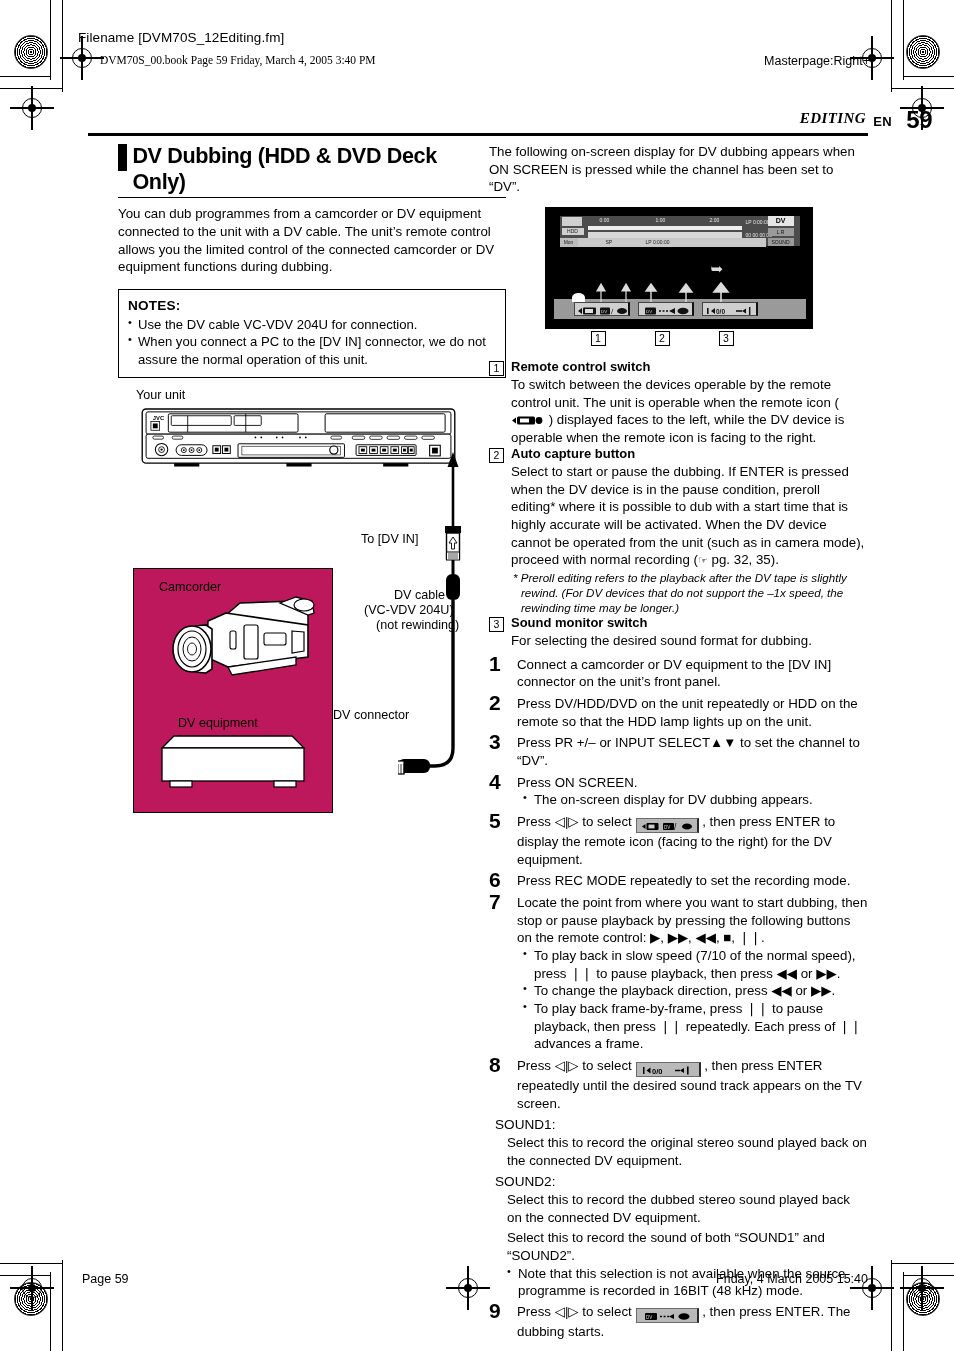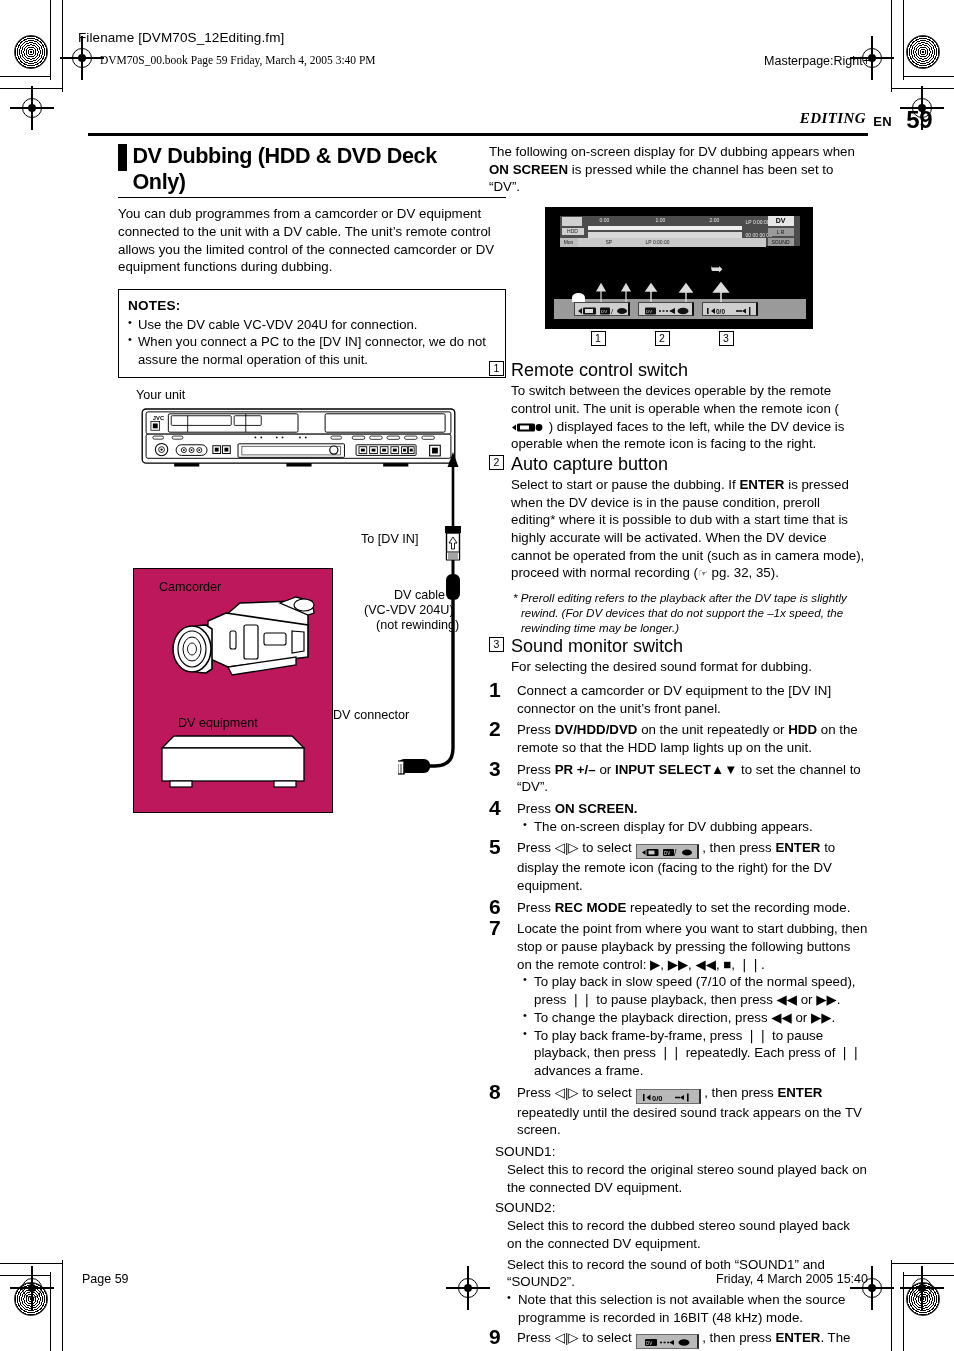--- a/index.html
+++ b/index.html
@@ -124,46 +124,46 @@
     position:absolute; width:15px; height:15px; border:1.2px solid #000;
     font-size:10.5px; text-align:center; line-height:13px; background:#fff;
   }
 
   .numlist { margin-top:6px; }
   .nitem { position:relative; padding-left:22px; margin-bottom:0px; }
   .nbox {
     position:absolute; left:0; top:2px; width:15px; height:15px;
     border:1.2px solid #000; font-size:10.5px; text-align:center; line-height:13px;
   }
-  .nhead { font-weight:normal; font-size:18px; line-height:1.3; }
+  .nhead { font-weight:bold; font-size:13px; line-height:1.3; }
   .nbody { font-size:13.3px; line-height:1.325; }
   .foot-note {
     font-size:11.6px; font-style:italic; line-height:1.3; padding-left:10px;
-    text-indent:-8px; margin-top:8px;
+    text-indent:-8px; margin-top:1px;
   }
 
   
   .steps { margin-top:6px; }
   .step { position:relative; padding-left:28px; margin-bottom:4px; }
   .stepnum {
     position:absolute; left:0; top:-4px;
     font-size:21px; font-weight:bold; letter-spacing:-1px;
   }
   .steptext { font-size:13.3px; line-height:1.33; }
   .substep {
     position:relative; padding-left:11px; font-size:13.3px; line-height:1.33;
     margin-left:6px;
   }
   .substep::before { content:"\2022"; position:absolute; left:0; top:-1px; font-size:11px; }
 
   .sndblock { margin:3px 0 3px 6px; font-size:13.3px; line-height:1.33; }
   .sndlabel { font-size:13.6px; }
   .snddesc { padding-left:12px; }
 
-  b, .b { font-weight:bold;margin-top:44px; }
+  b, .b { font-weight:normal;margin-top:44px; }
 
   
   .chip {
     display:inline-block; vertical-align:-4px;
     background:#b9b9b9; border:1px solid #6b6b6b;
     border-right:2px solid #2b2b2b;
     height:15px; padding:0 4px; line-height:13px;
     white-space:nowrap; position:relative; top:0px;
   }
   .chip svg { vertical-align:middle; }

